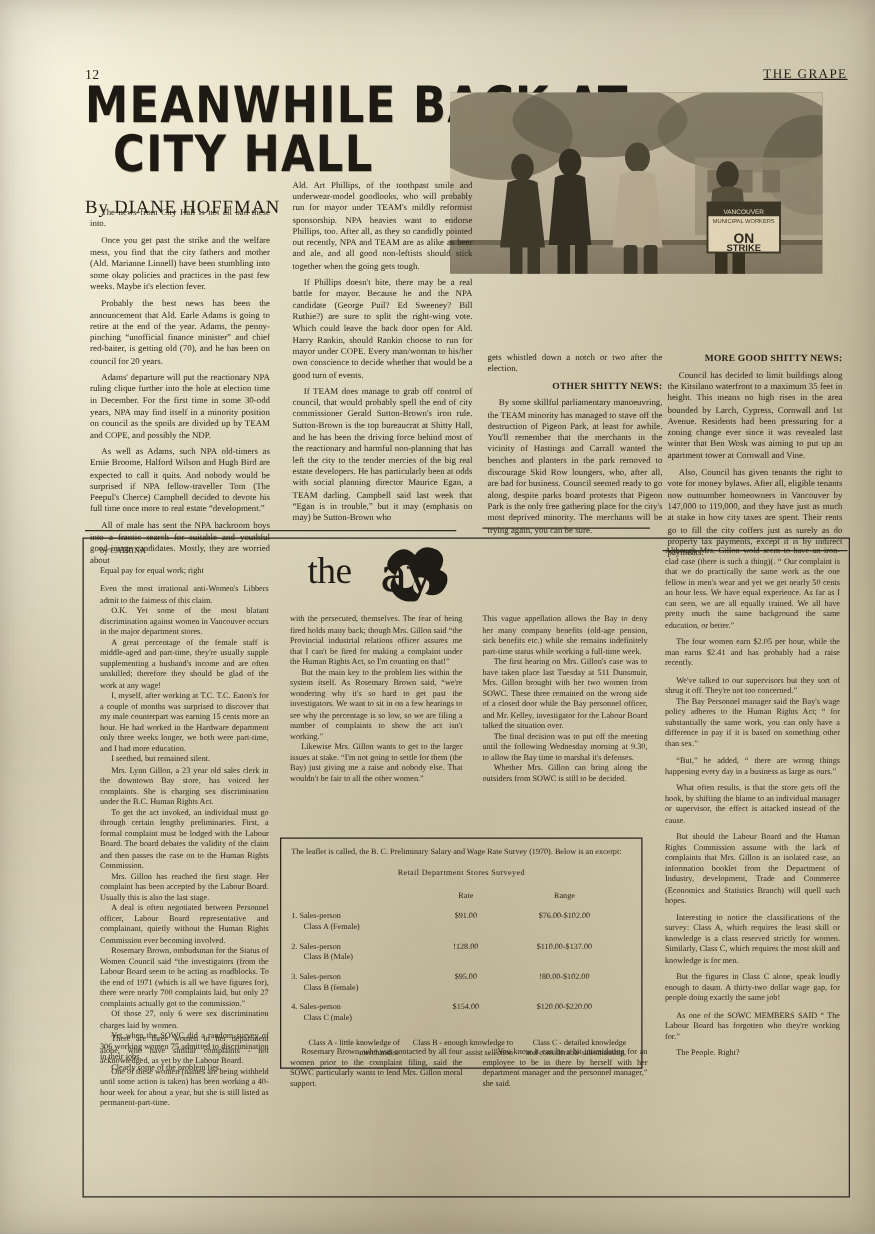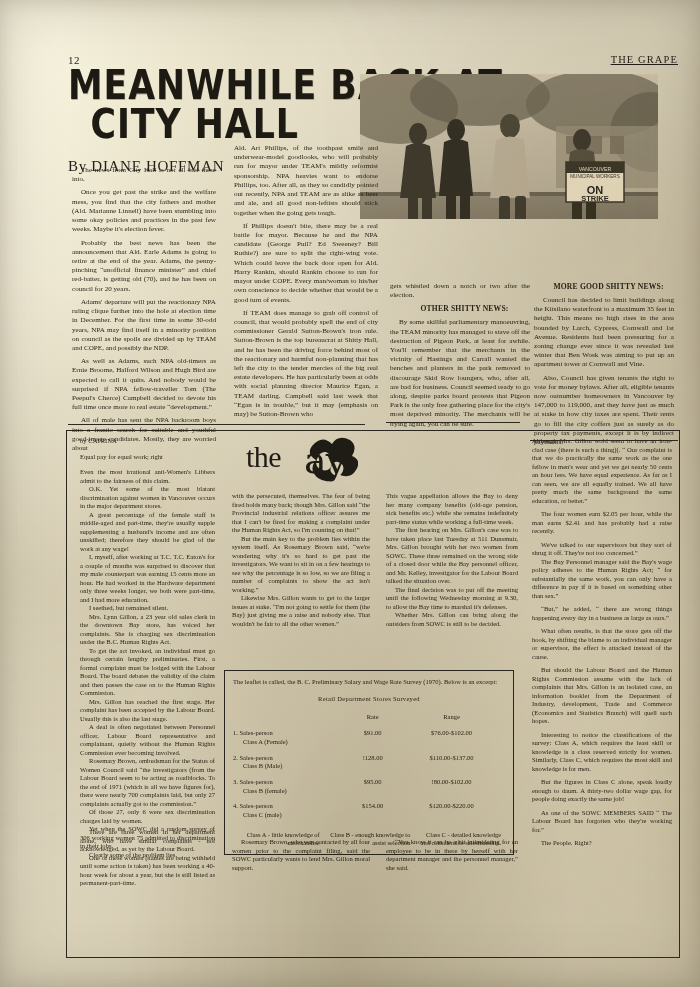--- a/index.html
+++ b/index.html
@@ -95,21 +95,21 @@
     color: #2a2519;
   }
   .col p { margin: 4px; text-indent: 9px; }
   .col p.noind { text-indent: 0; }
   .subhead {
     font-weight: 700;
     font-size: 7.6px;
     letter-spacing: .2px;
     margin: 4px 0 1px 0;
     text-indent: 0;
-    text-align: center;
+    text-align: right;
   }
 
   #tcol1 { left: 0;    top: 22px; width: 152px; }
   #tcol2 { left: 162px; top: 0;   width: 152px; }
   #tcol3 { left: 318px; top: 138px; width: 148px; }
   #tcol4 { left: 462px; top: 138px; width: 148px; }
 
   
   .photo {
     position: absolute;

